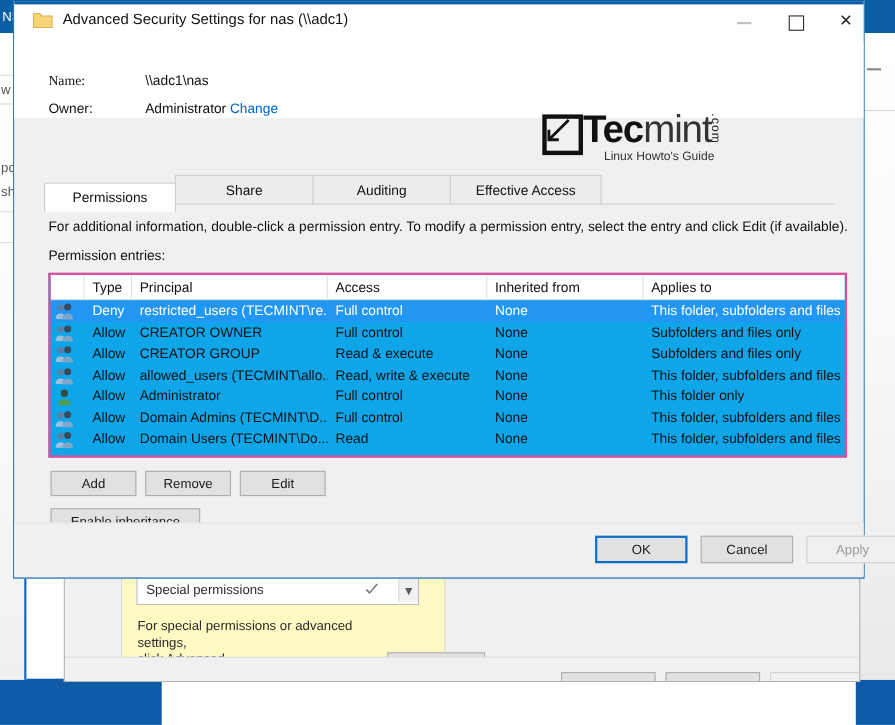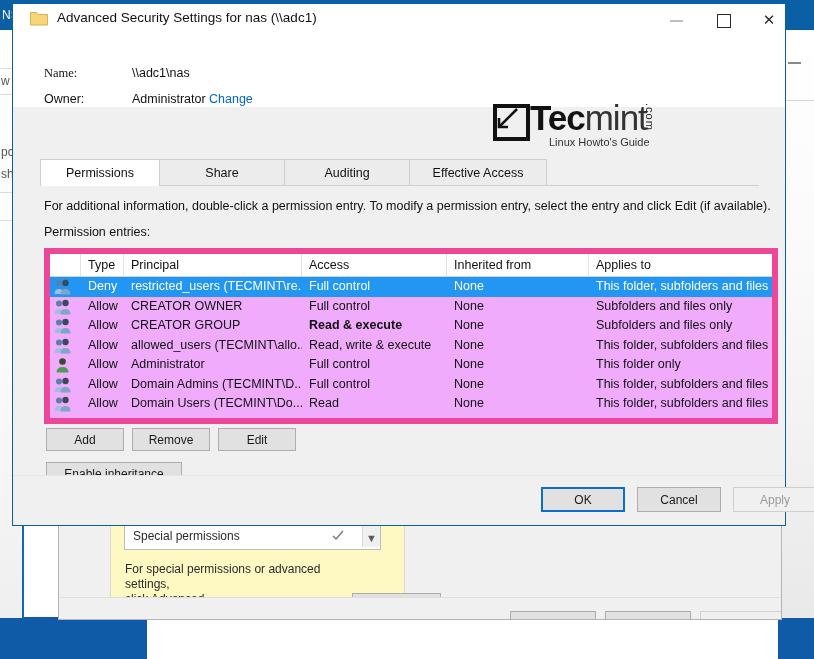--- a/index.html
+++ b/index.html
@@ -385,22 +385,22 @@
     left: 31px; top: 186px;
     font-size: 12.5px;
     color: #111;
   }
 
   
   #table {
     position: absolute;
     left: 31px; top: 209px;
     width: 722px; height: 164px;
-    background: #f0abfc;
-    border: 6px solid #ec4899;
+    background: #0ea5e9;
+    border: 2px solid #ec4899;
     overflow: hidden;
   }
   #thead {
     position: relative;
     height: 22px;
     background: #ffffff;
     border-bottom: 1px solid #d4d4d4;
   }
   #thead .th {
     position: absolute;
@@ -583,21 +583,21 @@
             <polyline points="3,11 3,20 12,20" fill="none" stroke="#111" stroke-width="2.6"></polyline>
           </svg>
         </div>
         <div id="logo-text"><span class="tec">Tec</span><span class="mint">mint</span></div>
         <div id="logo-dotcom">.com</div>
         <div id="logo-tag">Linux Howto's Guide</div>
       </div>
     </div>
 
     <div id="tabs">
-      <div class="tab active" style="width:90px;">Permissions</div>
+      <div class="tab active" style="width:90px;margin-top:7px;">Permissions</div>
       <div class="tab" style="width:96px;">Share</div>
       <div class="tab" style="width:96px;">Auditing</div>
       <div class="tab" style="width:108px;">Effective Access</div>
     </div>
     <div id="tab-underline"></div>
 
     <div id="info-text">For additional information, double-click a permission entry. To modify a permission entry, select the entry and click Edit (if available).</div>
     <div id="entries-label">Permission entries:</div>
 
     <div id="table">
@@ -638,21 +638,21 @@
           </div>
           <div class="trow">
             <span class="usericon"><svg viewBox="0 0 17 16">
                 <circle cx="5" cy="4.5" r="3" fill="#5A7FA8"></circle>
                 <path d="M0.5 15 q0 -5 4.5 -5 q4.5 0 4.5 5 z" fill="#9FC0DD"></path>
                 <circle cx="11.5" cy="4" r="3.2" fill="#3A4A5A"></circle>
                 <path d="M6.5 15.5 q0 -5.5 5 -5.5 q5 0 5 5.5 z" fill="#7FA6C8"></path>
               </svg></span>
             <span class="cell" style="left: 31px; width: 43px;">Allow</span>
             <span class="cell" style="left: 74px; width: 178px;">CREATOR GROUP</span>
-            <span class="cell" style="left: 252px; width: 145px; font-weight: bold;">Read &amp; execute</span>
+            <span class="cell" style="left: 252px; width: 145px;">Read &amp; execute</span>
             <span class="cell" style="left: 397px; width: 142px;">None</span>
             <span class="cell" style="left: 539px; width: 181px;">Subfolders and files only</span>
           </div>
           <div class="trow">
             <span class="usericon"><svg viewBox="0 0 17 16">
                 <circle cx="5" cy="4.5" r="3" fill="#5A7FA8"></circle>
                 <path d="M0.5 15 q0 -5 4.5 -5 q4.5 0 4.5 5 z" fill="#9FC0DD"></path>
                 <circle cx="11.5" cy="4" r="3.2" fill="#3A4A5A"></circle>
                 <path d="M6.5 15.5 q0 -5.5 5 -5.5 q5 0 5 5.5 z" fill="#7FA6C8"></path>
               </svg></span>

